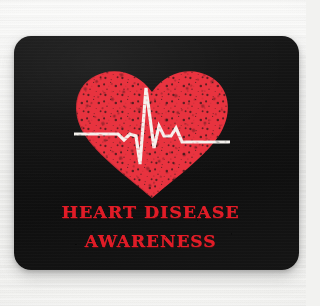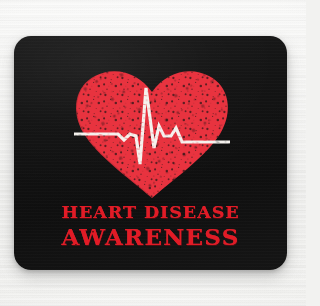--- a/index.html
+++ b/index.html
@@ -68,20 +68,21 @@
         rgba(255,255,255,0.000) 1px,
         rgba(0,0,0,0.10) 2px,
         rgba(255,255,255,0.000) 3px
       ),
       linear-gradient(170deg, #1b1b1b 0%, #141414 30%, #101010 65%, #161616 100%);
     box-shadow:
       0 2px 4px rgba(90,90,90,0.30),
       0 5px 12px rgba(100,100,100,0.22),
       0 9px 20px rgba(110,110,110,0.13);
     overflow: hidden;
+    padding-left: 12px;
   }
   .pad-sheen {
     position: absolute;
     inset: 0;
     background:
       radial-gradient(120% 80% at 30% 12%,
         rgba(255,255,255,0.055) 0%,
         rgba(255,255,255,0.012) 38%,
         rgba(255,255,255,0.00) 70%);
     pointer-events: none;
@@ -120,21 +121,21 @@
     font-family: "DejaVu Serif", "Liberation Serif", serif;
     font-weight: bold;
     letter-spacing: 0.055em;
     color: #E11B26;
     text-shadow:
       0 0 0.6px rgba(255,70,80,0.55),
       0.5px 0.5px 0 rgba(120,10,14,0.55);
     -webkit-font-smoothing: none;
   }
   .caption-line.l1 { font-size: 17.5px; }
-  .caption-line.l2 { font-size: 23px; margin-top: 3px; }
+  .caption-line.l2 { font-size: 17px; margin-top: 11px; }
 
   
   .caption-grit {
     position: absolute;
     left: 30px;
     right: 30px;
     top: 168px;
     height: 48px;
     pointer-events: none;
     mix-blend-mode: multiply;

